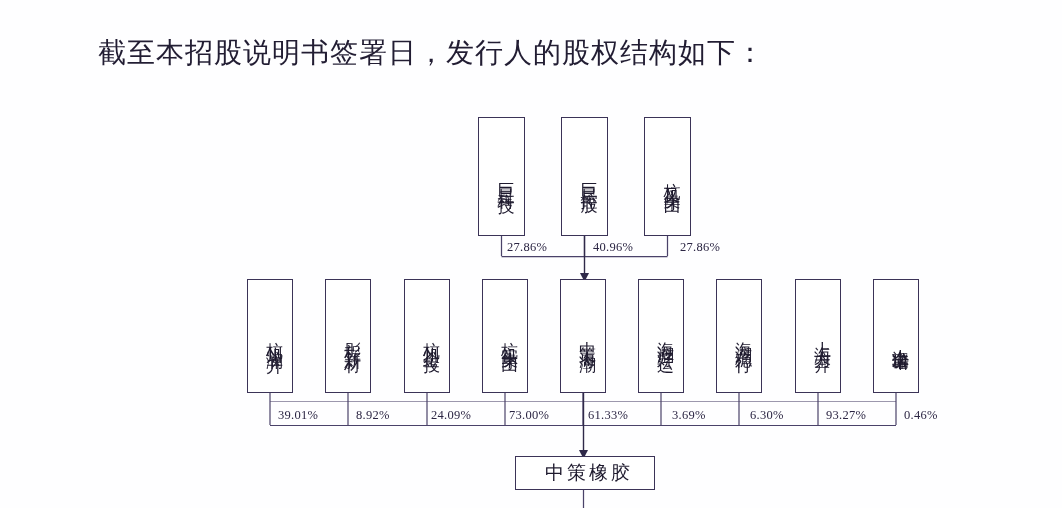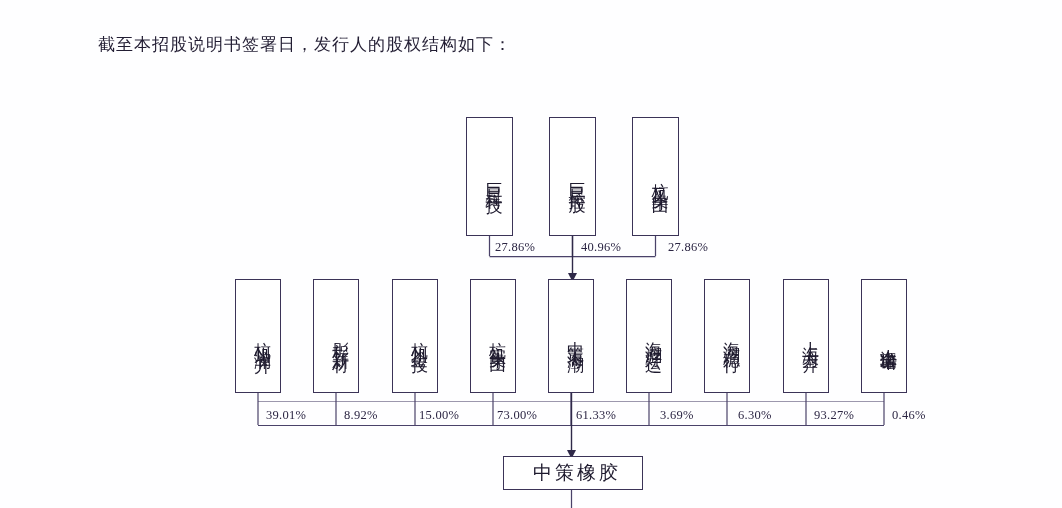--- a/index.html
+++ b/index.html
@@ -14,33 +14,33 @@
     position: relative;
     overflow: hidden;
     font-family: "Liberation Serif", "DejaVu Serif", serif;
     background: #fefeff;
   }
 
   
   #page-title {
     position: absolute;
     left: 98px;
-    top: 28px;
-    font-size: 17px;
+    top: 36px;
+    font-size: 28px;
     line-height: 34px;
     letter-spacing: 1px;
     color: #221d33;
     white-space: nowrap;
     font-family: Liberation Sans, sans-serif;
   }
 
   
   #diagram {
     position: absolute;
-    left: 0;
+    left: 12px;
     top: 0;
     width: 1042px;
     height: 508px;
   }
   #wires {
     position: absolute;
     left: 0;
     top: 0;
     width: 1062px;
     height: 508px;
@@ -195,21 +195,21 @@
   </div>
   <div class="node vertical tier-mid" style="left:783px">
     <span class="node-label">上海力奔</span>
   </div>
   <div class="node vertical tier-mid" style="left:861px; letter-spacing:1px">
     <span class="node-label" style="letter-spacing:1px">上海全瑞诺</span>
   </div>
 
   <div class="pct" style="left:266px; top:408px">39.01%</div>
   <div class="pct" style="left:344px; top:408px">8.92%</div>
-  <div class="pct" style="left:419px; top:408px">15.00%</div>
+  <div class="pct" style="left:419px; top:408px">24.09%</div>
   <div class="pct" style="left:497px; top:408px">73.00%</div>
   <div class="pct" style="left:576px; top:408px">61.33%</div>
   <div class="pct" style="left:660px; top:408px">3.69%</div>
   <div class="pct" style="left:738px; top:408px">6.30%</div>
   <div class="pct" style="left:814px; top:408px">93.27%</div>
   <div class="pct" style="left:892px; top:408px">0.46%</div>
 
   <div class="node horizontal tier-bottom">
     <span class="node-label">中策橡胶</span>
   </div>

